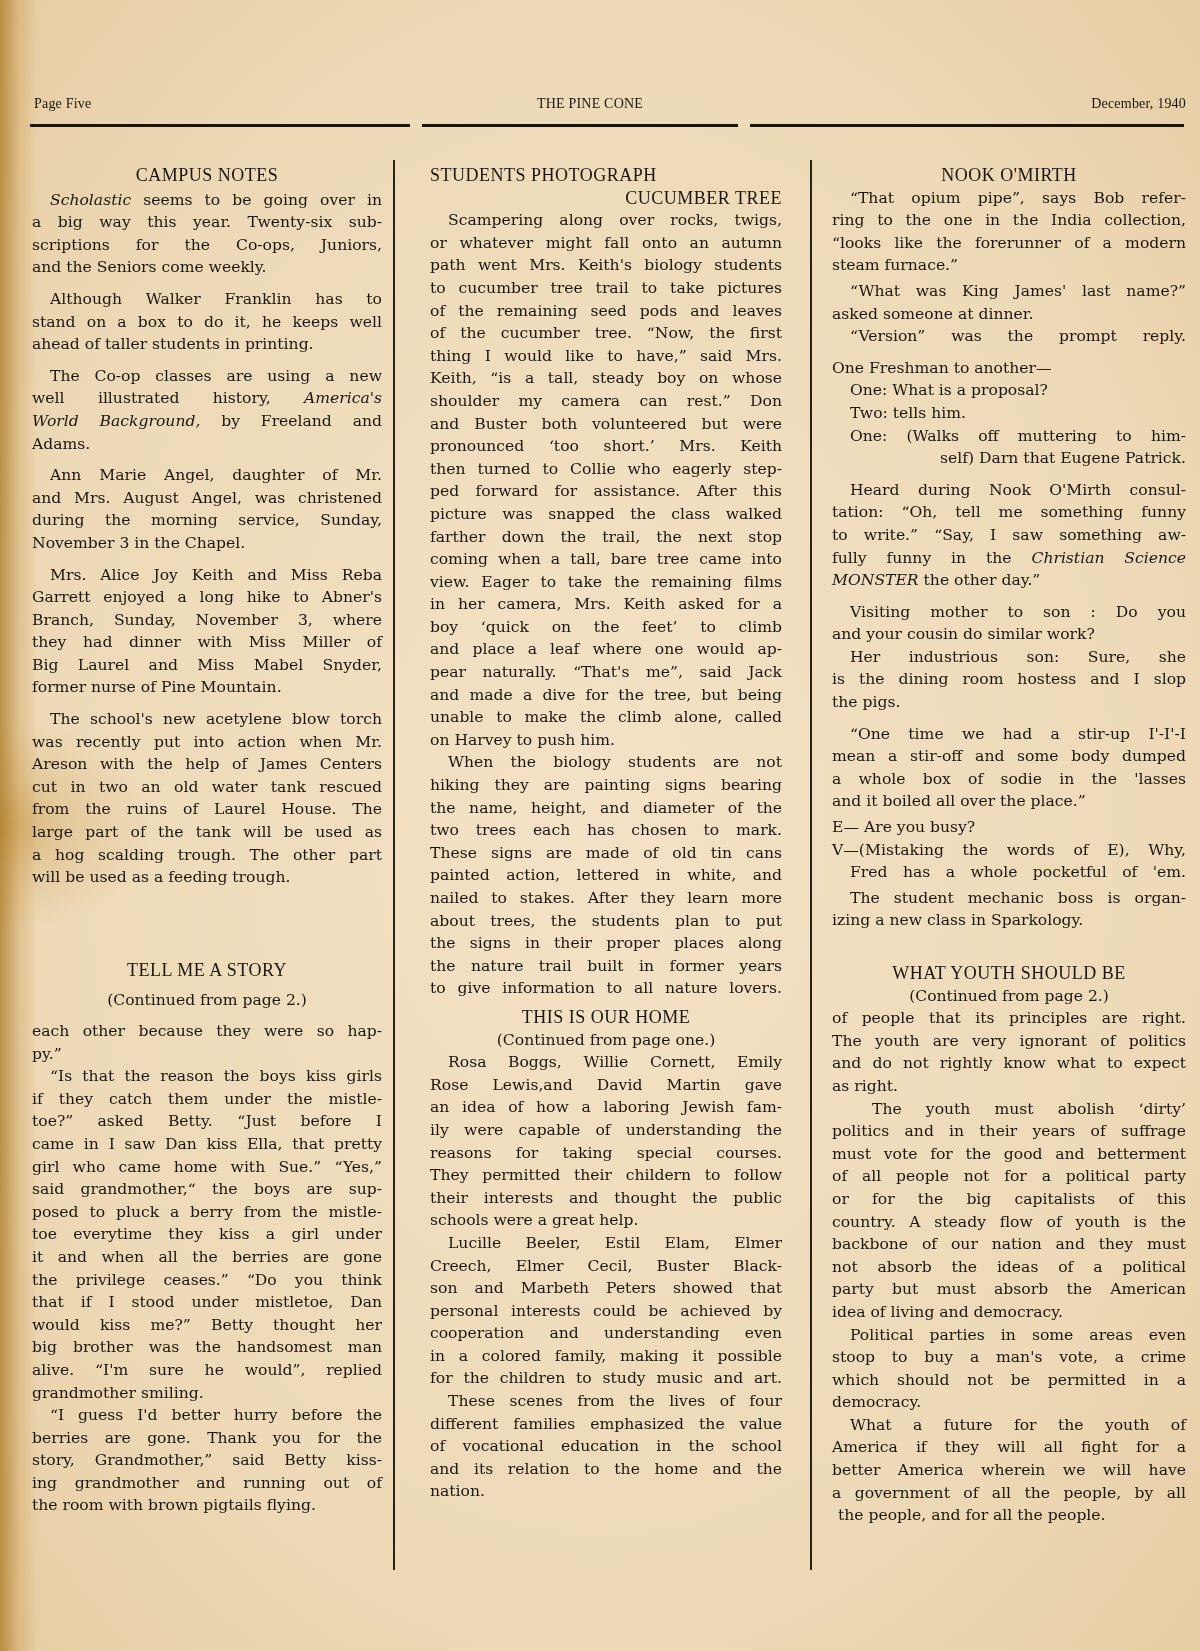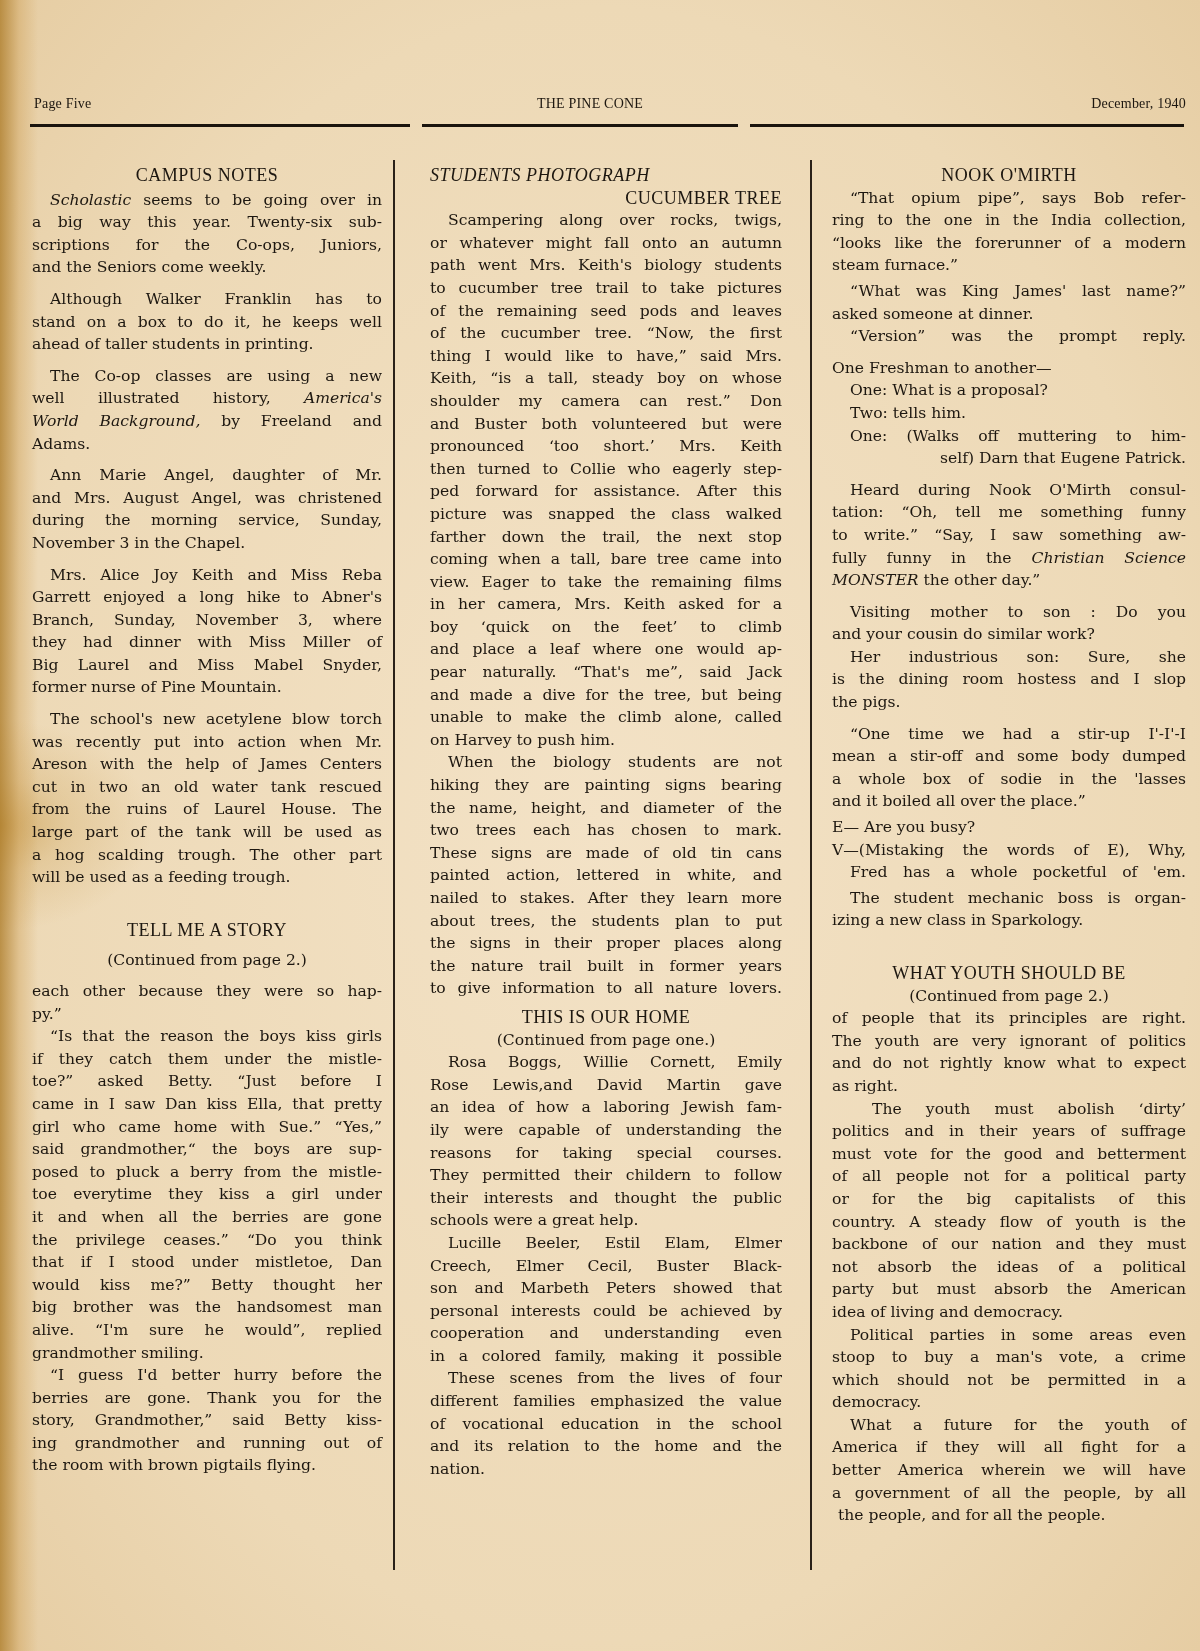--- a/index.html
+++ b/index.html
@@ -34,21 +34,21 @@
     font-size: 15.6px; line-height: 22.6px;
   }
   .line { white-space: nowrap; text-align: justify; text-align-last: justify; display: block; }
   .line.last { text-align-last: left; }
   .indent { padding-left: 18px; }
   .head {
     text-align: right; text-align-last: center; display: block; white-space: nowrap;
     font-family: "Liberation Serif", serif; font-size: 18px; letter-spacing: 0.5px;
   }
   .head.right { text-align: left; text-align-last: right; }
-  .head.left { text-align: right; text-align-last: left; font-style: italic; }
+  .head.left { text-align: right; text-align-last: left; }
   .sub { text-align: center; text-align-last: center; display: block; white-space: nowrap; }
   .gap { display: block; height: 9px; }
   .gap-lg { display: block; height: 30px; }
   em { font-style: italic; }
 </style>
 </head>
 <body>
 
 <div class="edge-stain"></div>
 
@@ -97,21 +97,21 @@
     <span class="line">was recently put into action when Mr.</span>
     <span class="line">Areson with the help of James Centers</span>
     <span class="line">cut in two an old water tank rescued</span>
     <span class="line">from the ruins of Laurel House. The</span>
     <span class="line">large part of the tank will be used as</span>
     <span class="line">a hog scalding trough. The other part</span>
     <span class="line last">will be used as a feeding trough.</span>
   </section>
   <span class="gap-lg"></span>
   <section>
-    <span class="head" style="margin-bottom:8px;">TELL ME A STORY</span>
+    <span class="head" style="margin-bottom:8px;margin-top:40px;">TELL ME A STORY</span>
     <span class="sub" style="margin-bottom:8px;">(Continued from page 2.)</span>
     <span class="line">each other because they were so hap-</span>
     <span class="line last">py.”</span>
     <span class="line indent">“Is that the reason the boys kiss girls</span>
     <span class="line">if they catch them under the mistle-</span>
     <span class="line">toe?”  asked Betty.  “Just before I</span>
     <span class="line">came in I saw Dan kiss Ella, that pretty</span>
     <span class="line">girl who came home with Sue.”  “Yes,”</span>
     <span class="line">said grandmother,“ the boys are sup-</span>
     <span class="line">posed to pluck a berry from the mistle-</span>
@@ -181,20 +181,21 @@
     <span class="line">reasons for taking special courses.</span>
     <span class="line">They permitted their childern to follow</span>
     <span class="line">their interests and thought the public</span>
     <span class="line last">schools were a great help.</span>
     <span class="line indent">Lucille Beeler, Estil Elam, Elmer</span>
     <span class="line">Creech, Elmer Cecil, Buster Black-</span>
     <span class="line">son and Marbeth Peters showed that</span>
     <span class="line">personal interests could be achieved by</span>
     <span class="line">cooperation and understanding even</span>
     <span class="line">in a colored family, making it possible</span>
+    <span class="line">for the children to study music and art.</span>
     <span class="line indent">These scenes from the lives of four</span>
     <span class="line">different families emphasized the value</span>
     <span class="line">of vocational education in the school</span>
     <span class="line">and its relation to the home and the</span>
     <span class="line last">nation.</span>
   </section>
 </div>
 
 <div class="col" style="left:832px; width:354px;">
   <section>

